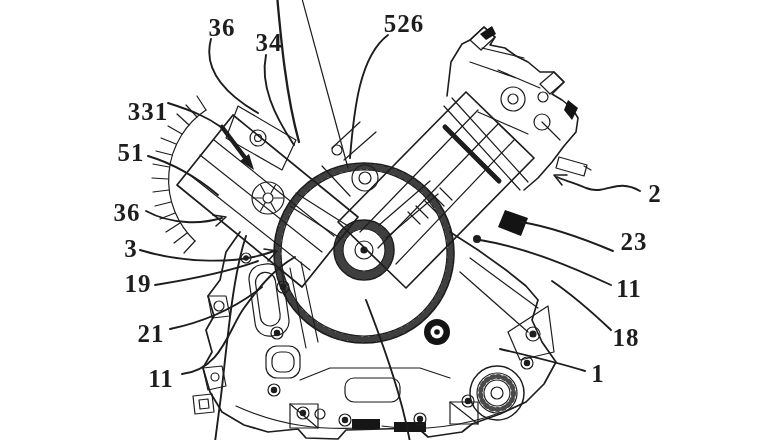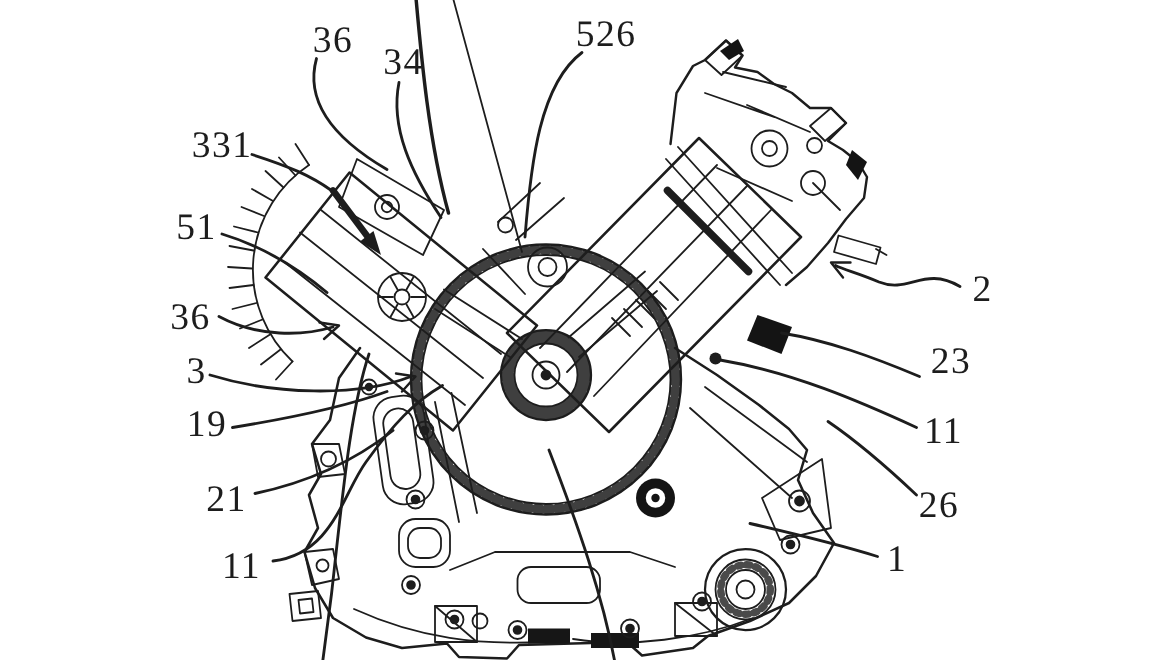--- a/index.html
+++ b/index.html
@@ -2,20 +2,21 @@
 <html><head>
 <meta charset="utf-8">
 <style>
   html,body{margin:0;padding:0;background:#ffffff;}
   .stage{
     position:relative;
     width:704px;height:440px;
     background:#ffffff;
     overflow:hidden;
     font-family:"Liberation Serif", serif;
+    font-weight:bold;
   }
   .stage svg{position:absolute;left:0;top:0;}
   .ref-label{
     position:absolute;
     transform:translate(-50%,-50%);
     font-size:25px;
     line-height:1;
     color:#1d1d1d;
     letter-spacing:1px;
     white-space:nowrap;
@@ -199,26 +200,26 @@
       <path d="M585,371 C556,362 526,355 500,349"></path>
 
       <path d="M246,236 C233,275 228,335 221,396 L215,442"></path>
       <path d="M366,300 C386,352 402,398 410,442"></path>
     </g>
   </svg>
 
   <div class="ref-label" style="left:222px;top:27px">36</div>
   <div class="ref-label" style="left:269px;top:42px">34</div>
   <div class="ref-label" style="left:404px;top:23px">526</div>
-  <div class="ref-label" style="left:148px;top:97px">331</div>
+  <div class="ref-label" style="left:148px;top:111px">331</div>
   <div class="ref-label" style="left:131px;top:152px">51</div>
   <div class="ref-label" style="left:127px;top:212px">36</div>
   <div class="ref-label" style="left:131px;top:248px">3</div>
   <div class="ref-label" style="left:138px;top:283px">19</div>
   <div class="ref-label" style="left:151px;top:333px">21</div>
   <div class="ref-label" style="left:161px;top:378px">11</div>
   <div class="ref-label" style="left:655px;top:193px">2</div>
   <div class="ref-label" style="left:634px;top:241px">23</div>
   <div class="ref-label" style="left:629px;top:288px">11</div>
-  <div class="ref-label" style="left:626px;top:337px">26</div>
+  <div class="ref-label" style="left:626px;top:337px">18</div>
   <div class="ref-label" style="left:598px;top:373px">1</div>
 
 </div>
 
 </body></html>

